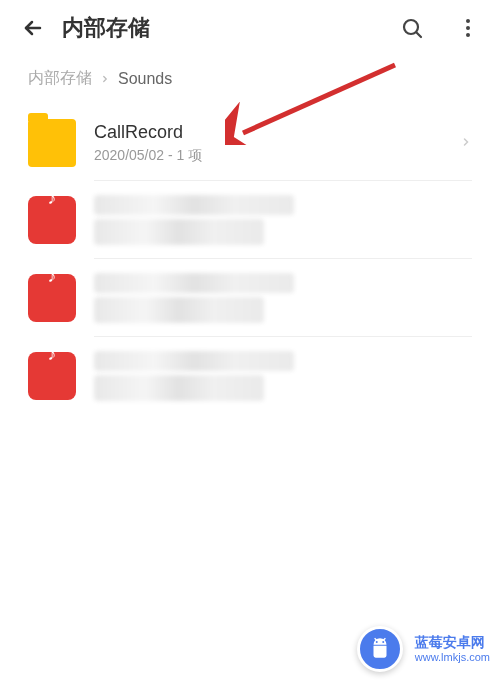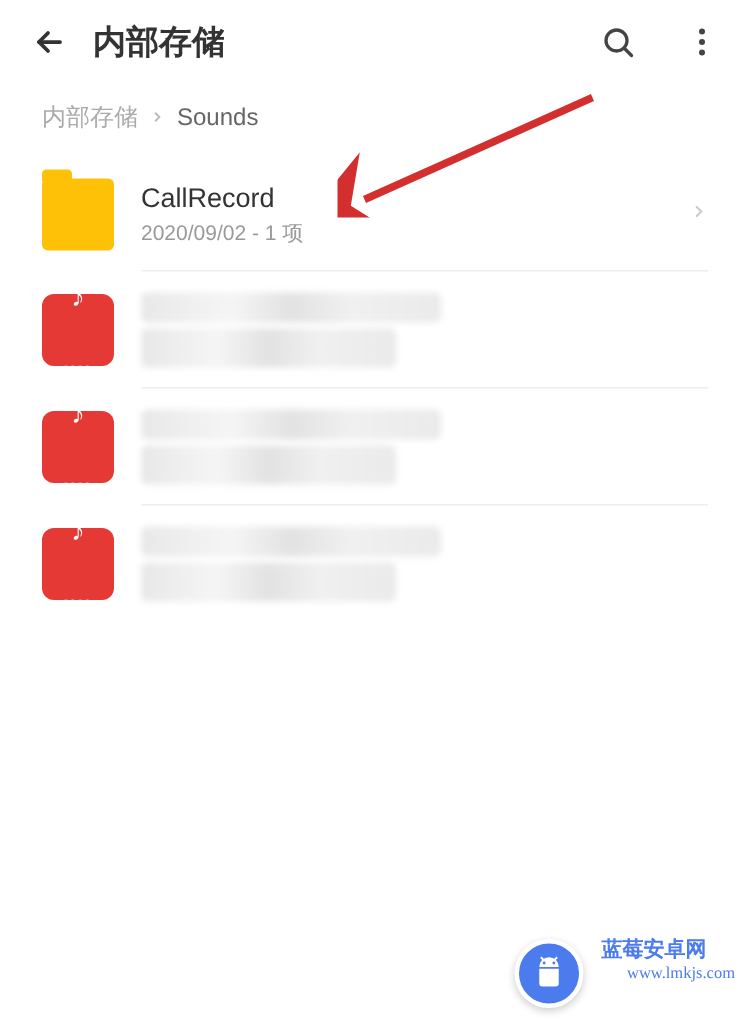--- a/index.html
+++ b/index.html
@@ -127,42 +127,41 @@
       position: absolute;
       top: 55px;
       left: 225px;
       pointer-events: none;
     }
     .watermark {
       position: absolute;
       right: 10px;
       bottom: 8px;
       display: flex;
-      align-items: flex-start;
+      align-items: center;
       gap: 12px;
-      font-family: Liberation Serif, serif;
     }
     .wm-logo {
       width: 46px;
       height: 46px;
       background: #4b7bec;
       border-radius: 50%;
       display: flex;
       align-items: center;
       justify-content: center;
       border: 3px solid #fff;
       box-shadow: 0 2px 6px rgba(0,0,0,0.2);
     }
     .wm-text {
       display: flex;
       flex-direction: column;
       line-height: 1.2;
     }
     .wm-title { font-size: 14px; font-weight: 600; color: #4b7bec; }
-    .wm-url { font-size: 11px; color: #4b7bec; margin-left: 17px; }
+    .wm-url { font-size: 11px; color: #4b7bec; }
   </style>
 </head>
 <body>
 
 <div class="header">
   <div class="back-btn">
     <svg width="24" height="24" viewBox="0 0 24 24" fill="none" stroke="#333" stroke-width="2.5" stroke-linecap="round" stroke-linejoin="round">
       <polyline points="15 18 9 12 15 6" transform="translate(-3 0)"></polyline>
       <line x1="6" y1="12" x2="20" y2="12"></line>
     </svg>
@@ -194,21 +193,21 @@
   </span>
   <span class="breadcrumb-current">Sounds</span>
 </div>
 
 <div class="list">
 
   <div class="list-row">
     <div class="row-icon folder-icon"></div>
     <div class="row-text">
       <span class="row-title">CallRecord</span>
-      <span class="row-subtitle">2020/09/02 - 1 项</span>
+      <span class="row-subtitle">2020/05/02 - 1 项</span>
     </div>
     <span class="row-chevron">
       <svg width="12" height="12" viewBox="0 0 24 24" fill="none" stroke="#ccc" stroke-width="3" stroke-linecap="round">
           <polyline points="9 18 15 12 9 6"></polyline>
         </svg>
     </span>
   </div>
 
   <div class="list-row">
     <div class="row-icon m4a-icon">

